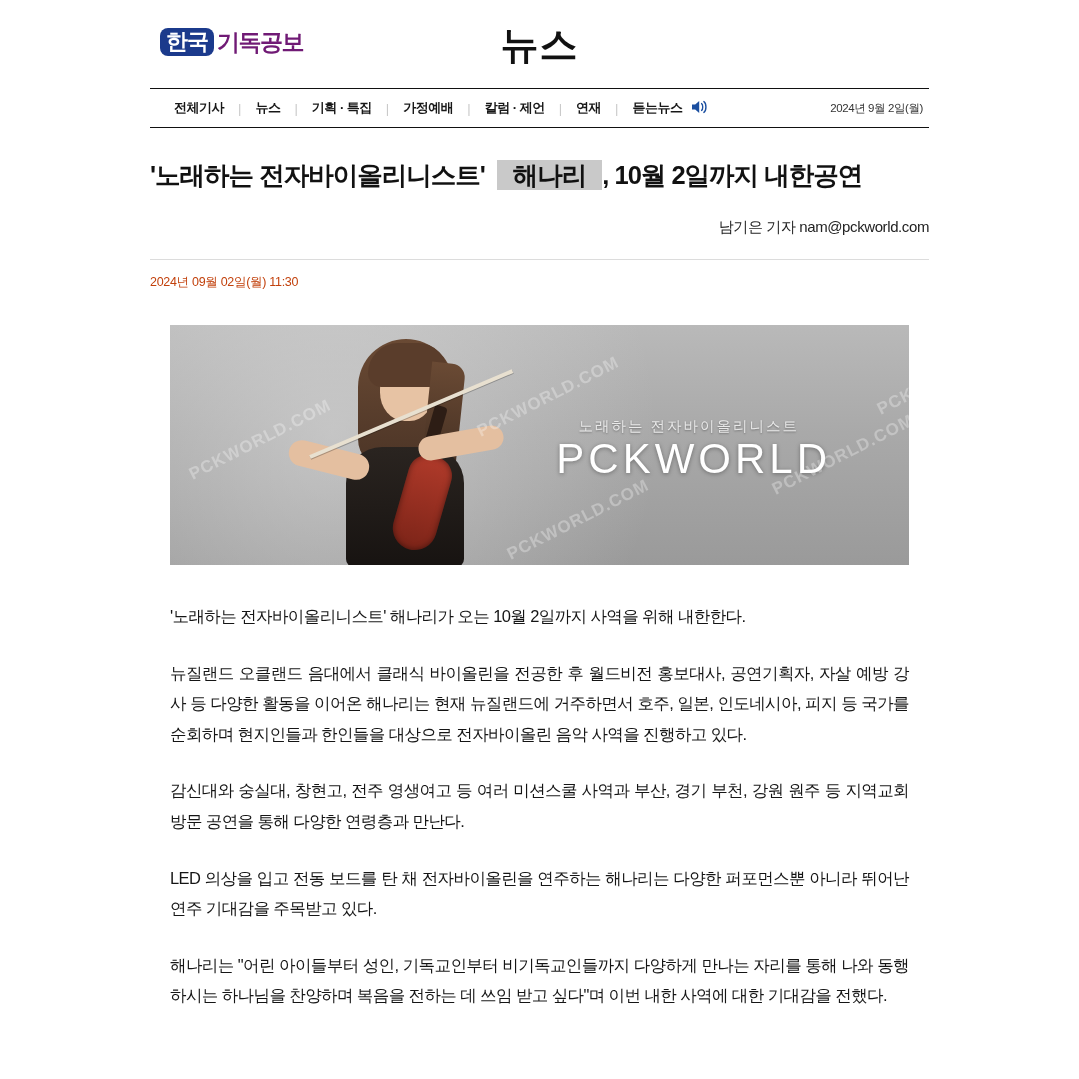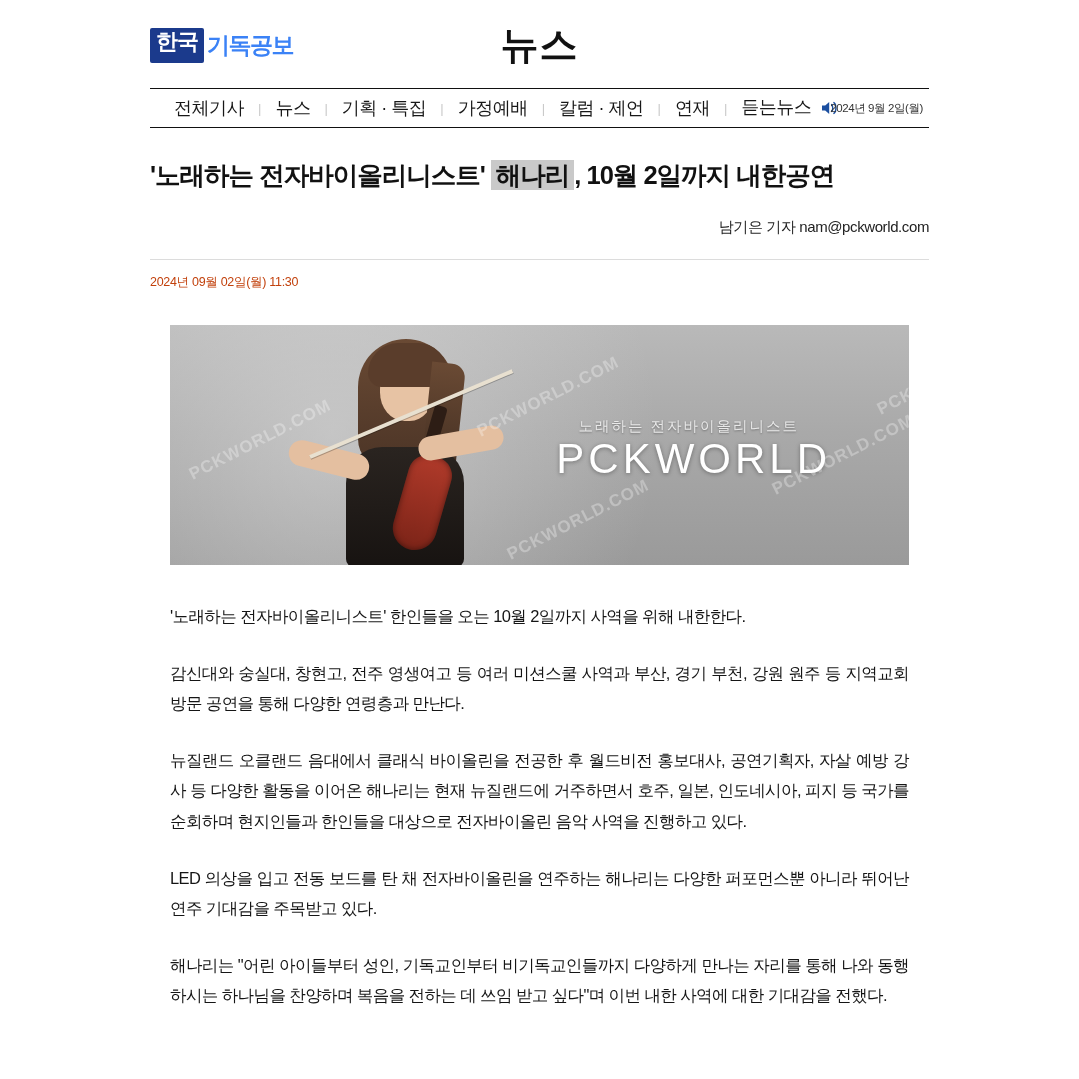--- a/index.html
+++ b/index.html
@@ -30,26 +30,27 @@
     display: flex;
     align-items: center;
     gap: 0px;
   }
   .brand-badge {
     background: #1b3a8c;
     color: #fff;
     font-weight: bold;
     font-size: 22px;
     letter-spacing: -1px;
-    padding: 3px 6px 10px 6px;
+    padding: 3px 6px 3px 6px;
     line-height: 1;
-    border-radius: 2px;
+    border-radius: 8px;
+    margin-left: 10px;
   }
   .brand-text {
-    color: #3b82f6;
+    color: #701a75;
     font-weight: bold;
     font-size: 23px;
     letter-spacing: -1.5px;
     margin-left: 3px;
     line-height: 1;
   }
   .section-title {
     position: absolute;
     left: 0; right: 0;
     top: 20px;
@@ -70,22 +71,22 @@
     display: flex;
     align-items: center;
   }
   .nav-items {
     display: flex;
     align-items: center;
     height: 100%;
     padding-left: 10px;
   }
   .nav-item {
-    font-size: 18px;
-    font-weight: normal;
+    font-size: 13px;
+    font-weight: bold;
     color: #171717;
     letter-spacing: -0.5px;
     padding: 0 14px;
     cursor: pointer;
     white-space: nowrap;
   }
   .nav-sep {
     color: #c9c9c9;
     font-size: 13px;
   }
@@ -112,21 +113,22 @@
   .headline {
     font-size: 25.5px;
     font-weight: bold;
     letter-spacing: -1px;
     color: #111;
     line-height: 1.35;
     margin: 0;
   }
   .hl-hi {
     background: #c9c9c9;
-    padding: 1px 5px;
+    padding: 1px 16px;
+    margin-left: 6px;
   }
   .byline {
     margin-top: 26px;
     text-align: right;
     font-size: 15px;
     color: #222;
     letter-spacing: -0.4px;
   }
   .meta-rule {
     margin-top: 22px;
@@ -345,20 +347,20 @@
       <div class="photo-caption-big">PCKWORLD</div>
 
       <div class="wm wm1">PCKWORLD.COM</div>
       <div class="wm wm2">PCKWORLD.COM</div>
       <div class="wm wm3">PCKWORLD.COM</div>
       <div class="wm wm4">PCKWORLD.COM</div>
       <div class="wm wm5">PCKWORLD.COM</div>
     </div>
 
     <div class="body">
-      <p>'노래하는 전자바이올리니스트' 한인들을 오는 10월 2일까지 사역을 위해 내한한다.</p>
+      <p>'노래하는 전자바이올리니스트' 해나리가 오는 10월 2일까지 사역을 위해 내한한다.</p>
+      <p>뉴질랜드 오클랜드 음대에서 클래식 바이올린을 전공한 후 월드비전 홍보대사, 공연기획자, 자살 예방 강사 등 다양한 활동을 이어온 해나리는 현재 뉴질랜드에 거주하면서 호주, 일본, 인도네시아, 피지 등 국가를 순회하며 현지인들과 한인들을 대상으로 전자바이올린 음악 사역을 진행하고 있다.</p>
       <p>감신대와 숭실대, 창현고, 전주 영생여고 등 여러 미션스쿨 사역과 부산, 경기 부천, 강원 원주 등 지역교회 방문 공연을 통해 다양한 연령층과 만난다.</p>
-      <p>뉴질랜드 오클랜드 음대에서 클래식 바이올린을 전공한 후 월드비전 홍보대사, 공연기획자, 자살 예방 강사 등 다양한 활동을 이어온 해나리는 현재 뉴질랜드에 거주하면서 호주, 일본, 인도네시아, 피지 등 국가를 순회하며 현지인들과 한인들을 대상으로 전자바이올린 음악 사역을 진행하고 있다.</p>
       <p>LED 의상을 입고 전동 보드를 탄 채 전자바이올린을 연주하는 해나리는 다양한 퍼포먼스뿐 아니라 뛰어난 연주 기대감을 주목받고 있다.</p>
       <p>해나리는 "어린 아이들부터 성인, 기독교인부터 비기독교인들까지 다양하게 만나는 자리를 통해 나와 동행하시는 하나님을 찬양하며 복음을 전하는 데 쓰임 받고 싶다"며 이번 내한 사역에 대한 기대감을 전했다.</p>
     </div>
   </div>
 </div>
 
 </body></html>

